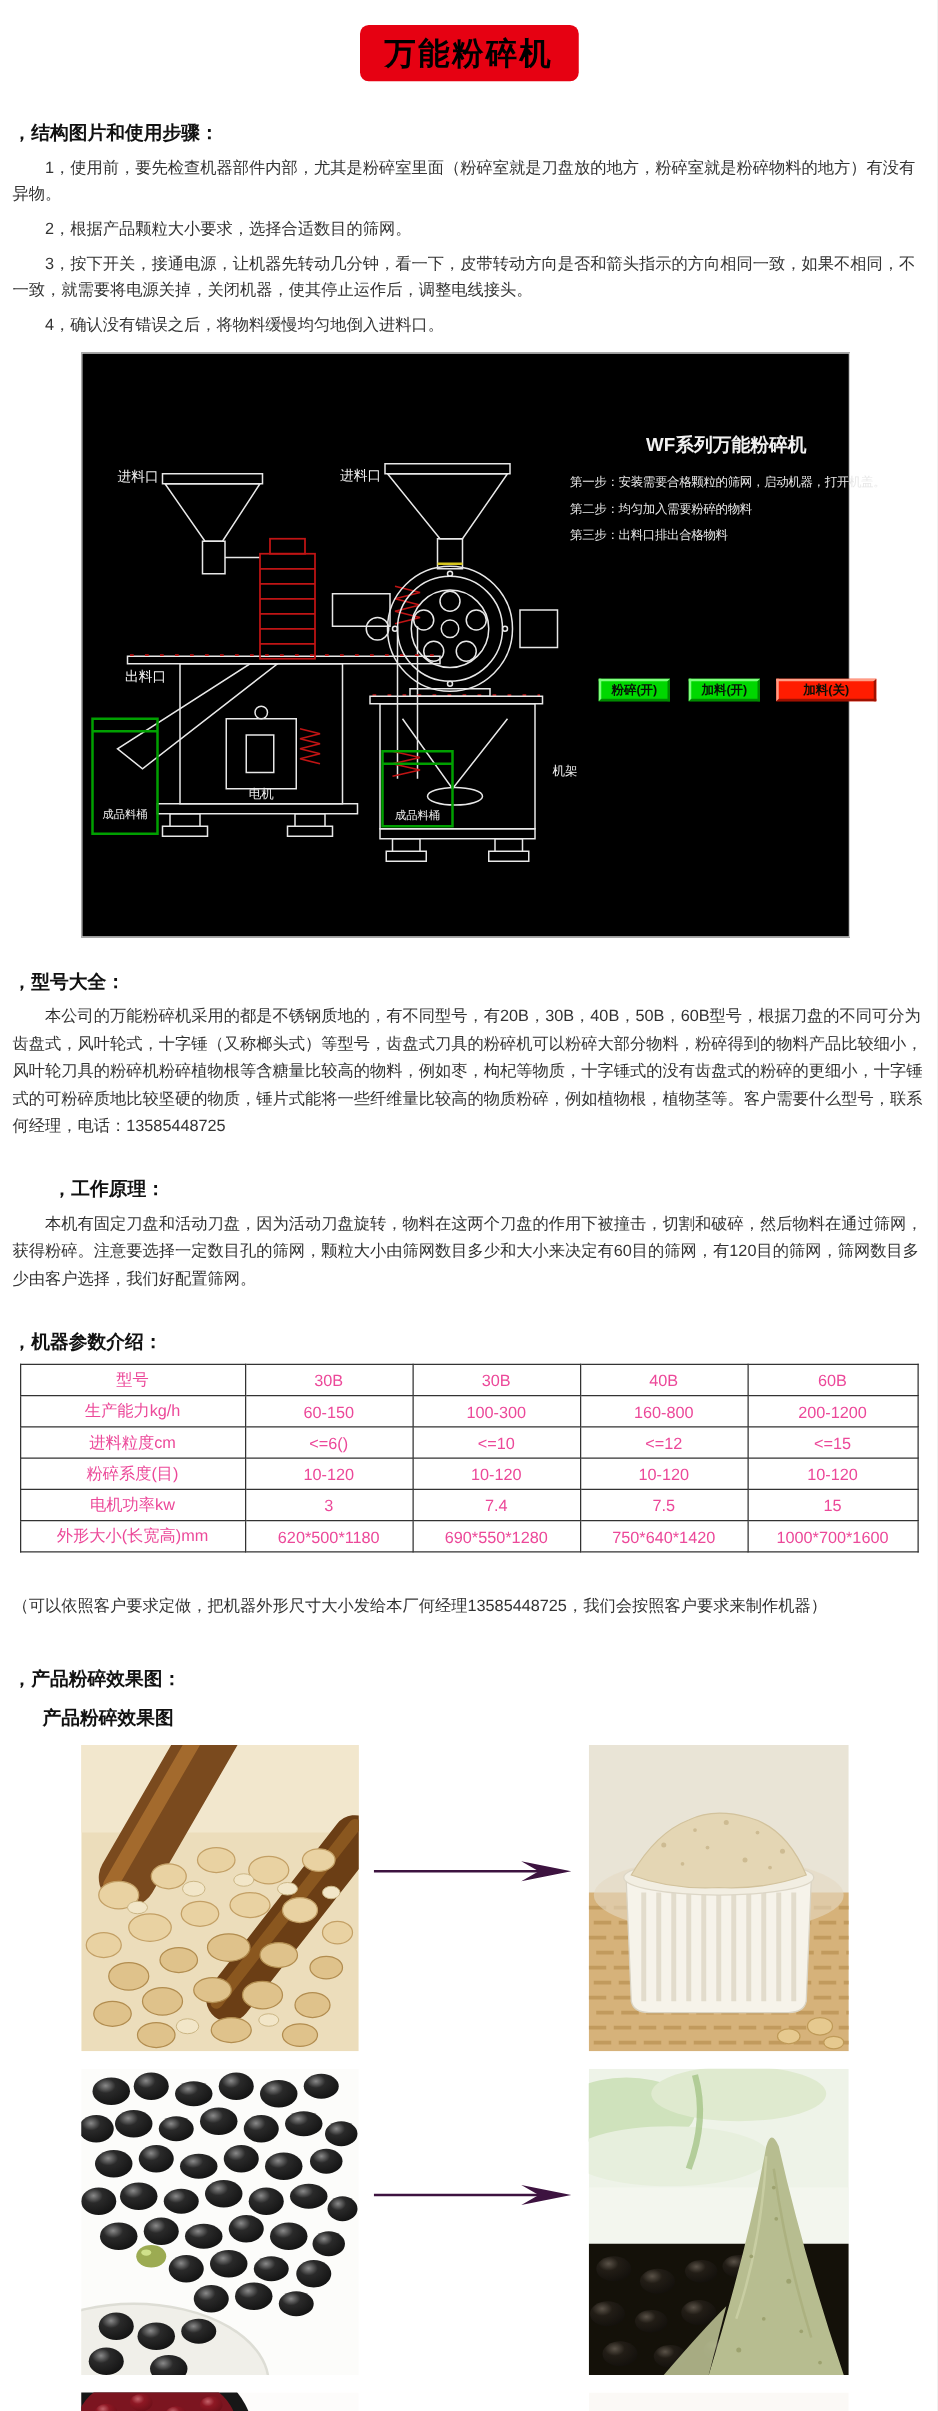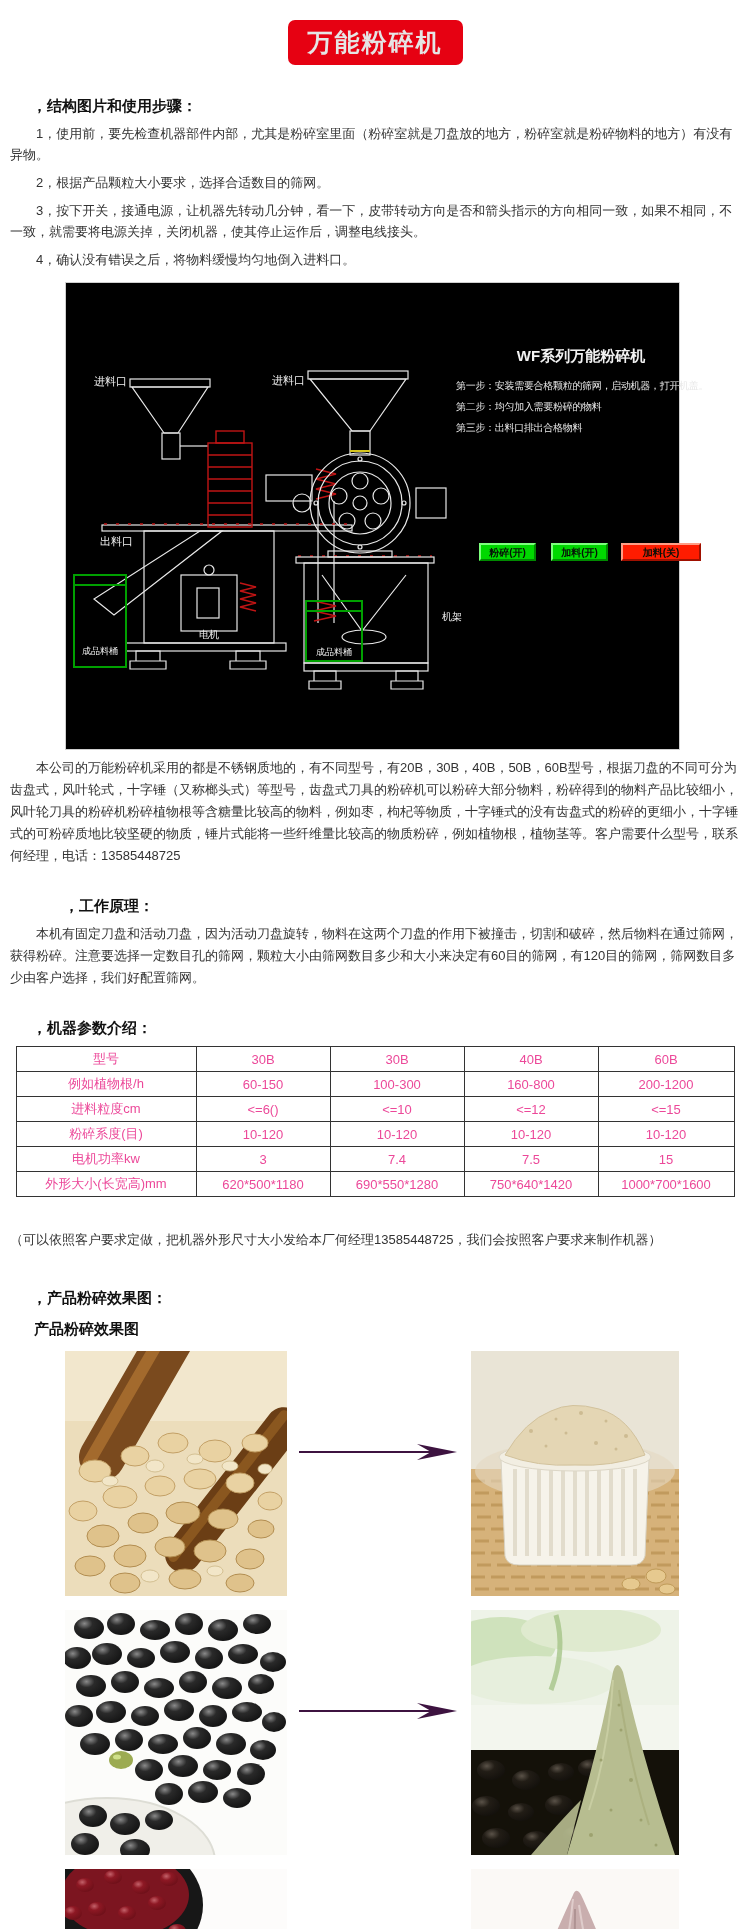--- a/index.html
+++ b/index.html
@@ -1,20 +1,20 @@
 <!DOCTYPE html>
 <html style="--banner: #e60112; --arrow: #3d1340; --btn_green: #00d800; --btn_red: #ff1c00; --diagram_green: #00a000; --diagram_red: #c01414;"><head>
 <meta charset="utf-8">
 <style>
   html,body{margin:0;padding:0;background:#fff;}
   .page{position:relative;width:750px;height:1929px;overflow:hidden;background:#fff;
         border-right:1px solid #c9c9c9;font-family:"Liberation Sans",sans-serif;color:#333;}
-  .banner{margin:20px auto 0;width:max-content;background:var(--banner,#e60112);color:#e5e5e5;
+  .banner{margin:20px auto 0;width:max-content;background:var(--banner,#e60112);color:#000000;
           font-size:25px;font-weight:bold;letter-spacing:2px;padding:6px 20px;border-radius:7px;}
-  .h{margin:0;padding:0 0 0 32px;font-size:15px;font-weight:bold;color:#111;}
+  .h{margin:0;padding:0 0 0 10px;font-size:15px;font-weight:bold;color:#111;}
   #h-structure{padding-top:32px;}
   #h-models{padding-top:26px;}
   #h-principle{padding-top:30px;margin-left:32px;}
   #h-params{padding-top:30px;}
   #h-effects{padding-top:40px;}
   .step,.para{margin:7px 12px 0 10px;text-indent:2em;font-size:13px;line-height:21px;color:#333;}
   .para{line-height:22px;}
   .note{margin:34px 12px 0 10px;font-size:13px;color:#333;}
   .sub{margin:12px 0 0 34px;font-size:15px;font-weight:bold;color:#111;}
 
@@ -141,20 +141,21 @@
     </svg>
     <div class="d-title">WF系列万能粉碎机</div>
     <div class="d-step" id="d-step-0">第一步：安装需要合格颗粒的筛网，启动机器，打开机盖。</div>
     <div class="d-step" id="d-step-1">第二步：均匀加入需要粉碎的物料</div>
     <div class="d-step" id="d-step-2">第三步：出料口排出合格物料</div>
     <div class="dbtn green" id="dbtn-0">粉碎(开)</div>
     <div class="dbtn green" id="dbtn-1">加料(开)</div>
     <div class="dbtn red" id="dbtn-2">加料(关)</div>
   </div>
 
+  <p class="h" id="h-models">，型号大全：</p>
   <p class="para">本公司的万能粉碎机采用的都是不锈钢质地的，有不同型号，有20B，30B，40B，50B，60B型号，根据刀盘的不同可分为齿盘式，风叶轮式，十字锤（又称榔头式）等型号，齿盘式刀具的粉碎机可以粉碎大部分物料，粉碎得到的物料产品比较细小，风叶轮刀具的粉碎机粉碎植物根等含糖量比较高的物料，例如枣，枸杞等物质，十字锤式的没有齿盘式的粉碎的更细小，十字锤式的可粉碎质地比较坚硬的物质，锤片式能将一些纤维量比较高的物质粉碎，例如植物根，植物茎等。客户需要什么型号，联系何经理，电话：13585448725</p>
 
   <p class="h" id="h-principle">，工作原理：</p>
   <p class="para">本机有固定刀盘和活动刀盘，因为活动刀盘旋转，物料在这两个刀盘的作用下被撞击，切割和破碎，然后物料在通过筛网，获得粉碎。注意要选择一定数目孔的筛网，颗粒大小由筛网数目多少和大小来决定有60目的筛网，有120目的筛网，筛网数目多少由客户选择，我们好配置筛网。</p>
 
   <p class="h" id="h-params">，机器参数介绍：</p>
   <table class="params">
     <colgroup>
         <col style="width:180px">
         <col style="width:134px">
@@ -164,21 +165,21 @@
       </colgroup>
     <tbody>
         <tr>
       <td>型号</td>
       <td>30B</td>
       <td>30B</td>
       <td>40B</td>
       <td>60B</td>
     </tr>
     <tr>
-      <td>例如植物根/h</td>
+      <td>生产能力kg/h</td>
       <td>60-150</td>
       <td>100-300</td>
       <td>160-800</td>
       <td>200-1200</td>
     </tr>
     <tr>
       <td>进料粒度cm</td>
       <td>&lt;=6()</td>
       <td>&lt;=10</td>
       <td>&lt;=12</td>

